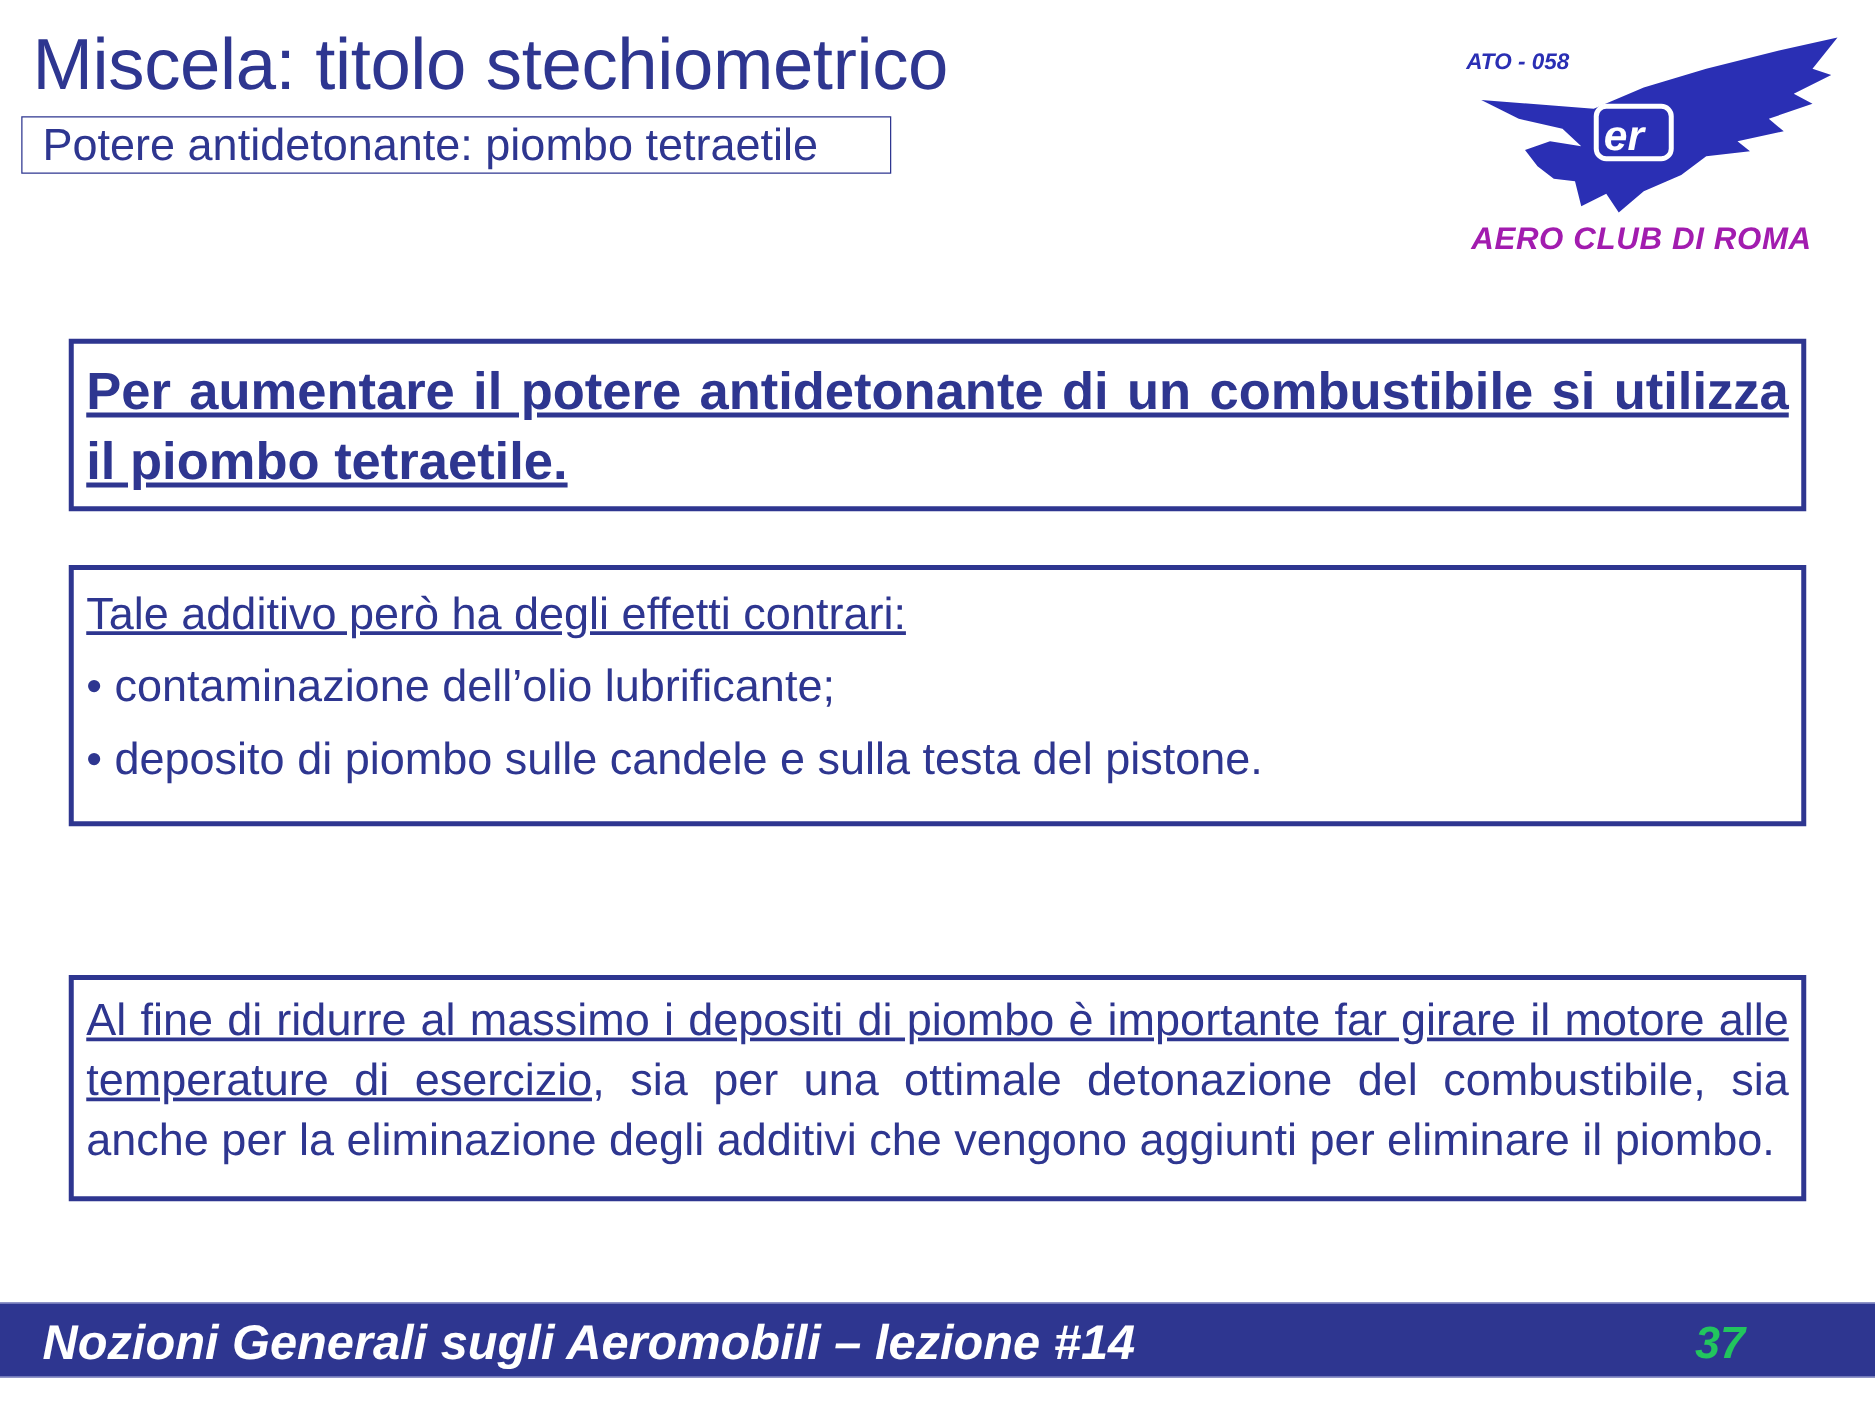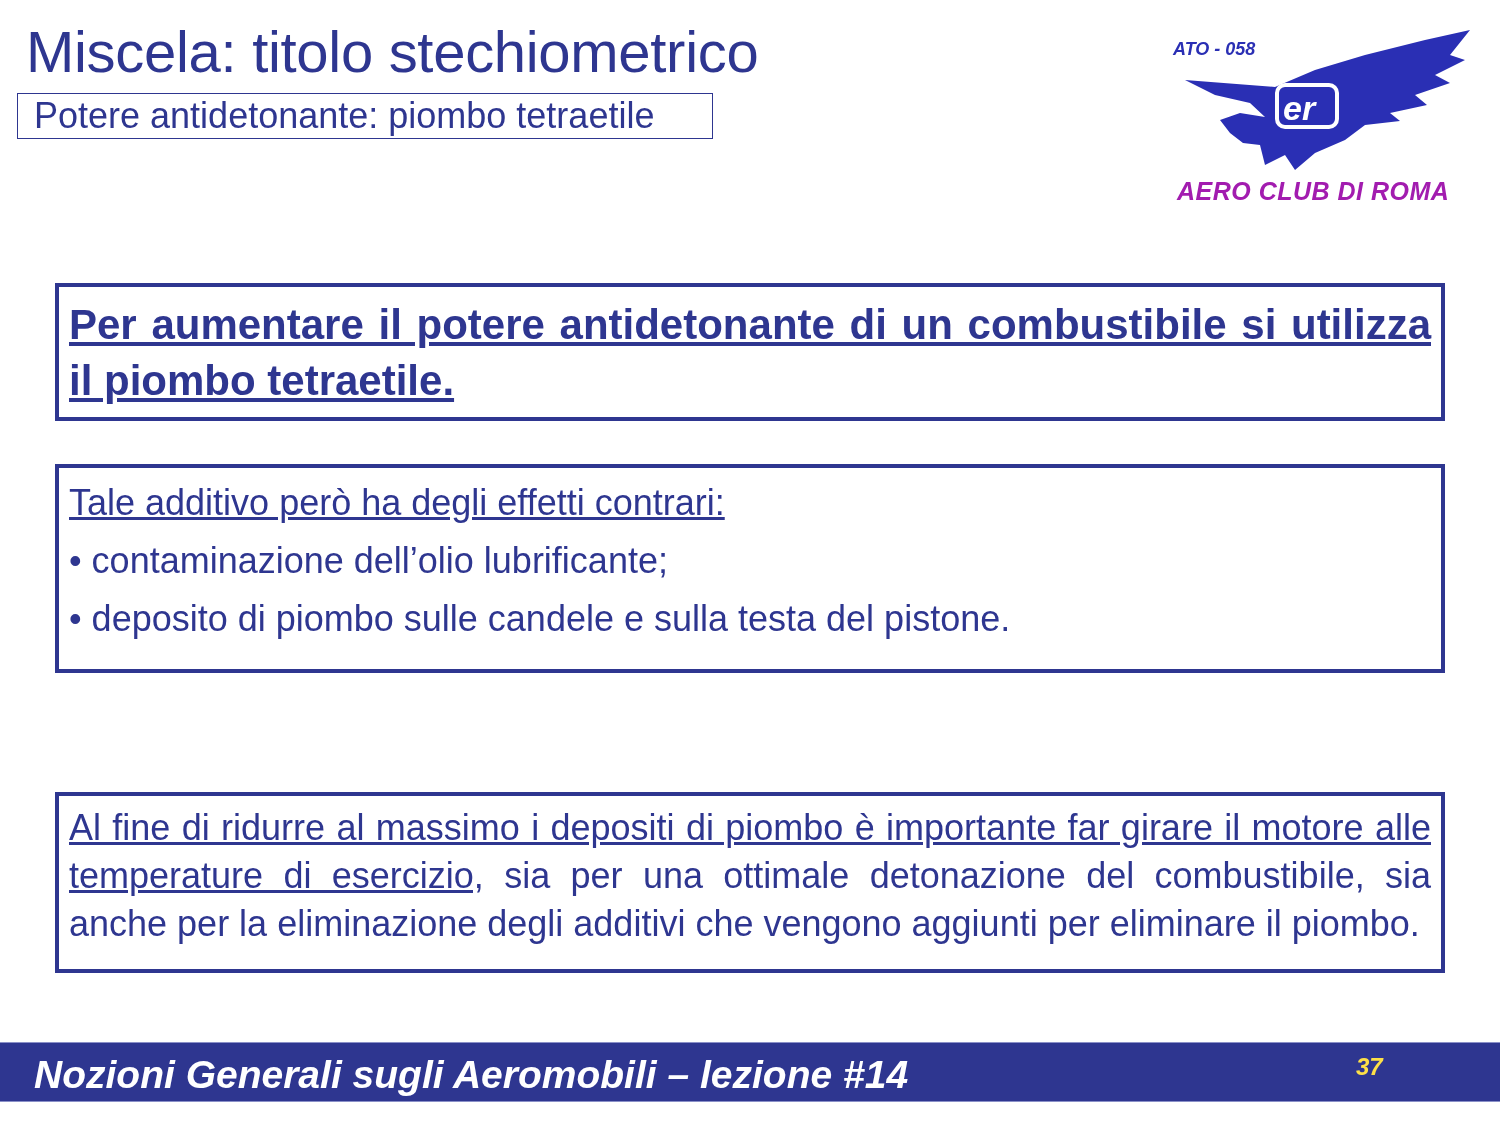--- a/index.html
+++ b/index.html
@@ -2,32 +2,32 @@
 <html><head>
 <meta charset="utf-8">
 <style>
   html,body{margin:0;padding:0;background:#fff;}
   body{width:1500px;height:1125px;position:relative;overflow:hidden;font-family:"Liberation Sans",sans-serif;color:#2e3690;}
   .title{position:absolute;left:26px;top:18px;font-size:58px;font-weight:normal;color:#2e3690;letter-spacing:-0.3px;white-space:nowrap;}
   .subtitle{position:absolute;left:17px;top:93px;width:696px;height:46px;border:1.5px solid #2e3690;box-sizing:border-box;font-size:36px;line-height:44px;padding-left:16px;color:#2e3690;white-space:nowrap;}
   .logo{position:absolute;left:1165px;top:25px;width:320px;height:190px;}
   .ato{position:absolute;left:8px;top:14px;font-size:18px;font-weight:bold;font-style:italic;color:#2a2fb4;}
   .club{position:absolute;left:12px;top:152px;font-size:25px;font-weight:bold;font-style:italic;color:#a21caf;letter-spacing:0.5px;white-space:nowrap;}
-  .box{position:absolute;left:55px;width:1390px;border:4px solid #2e3690;box-sizing:border-box;padding:0 10px;margin-top:12px;}
+  .box{position:absolute;left:55px;width:1390px;border:4px solid #2e3690;box-sizing:border-box;padding:0 10px;}
   .box1{top:271px;height:138px;}
   .box1 p{margin:10px 0 0 0;font-size:42px;line-height:56px;font-weight:bold;text-decoration:underline;text-align:justify;text-align-last:left;}
   .box2{top:452px;height:209px;}
   .box2 .line{font-size:36px;line-height:58px;white-space:nowrap;}
   .box2 .head{text-decoration:underline;margin-top:6px;}
   .box3{top:780px;height:181px;}
   .box3 p{margin:8px 0 0 0;font-size:36px;line-height:48px;text-align:justify;text-align-last:left;}
   .u{text-decoration:underline;}
   .footer{position:absolute;left:0;top:1042px;width:1500px;height:60px;background:#2e3690;border-top:1px solid #8a90c8;border-bottom:1px solid #8a90c8;box-sizing:border-box;}
   .footer .ft{position:absolute;left:34px;top:10px;font-size:39px;font-style:italic;font-weight:bold;color:#fff;white-space:nowrap;}
-  .footer .pg{position:absolute;left:1356px;top:10px;font-size:24px;font-style:italic;font-weight:bold;color:#fde047;}
+  .footer .pg{position:absolute;left:1356px;top:10px;font-size:36px;font-style:italic;font-weight:bold;color:#22c55e;}
 </style>
 </head>
 <body>
 
 <div class="title">Miscela: titolo stechiometrico</div>
 <div class="subtitle">Potere antidetonante: piombo tetraetile</div>
 
 <div class="logo">
   <span class="ato">ATO - 058</span>
   <svg width="320" height="150" viewBox="0 0 320 150" style="position:absolute;left:0;top:0;">

